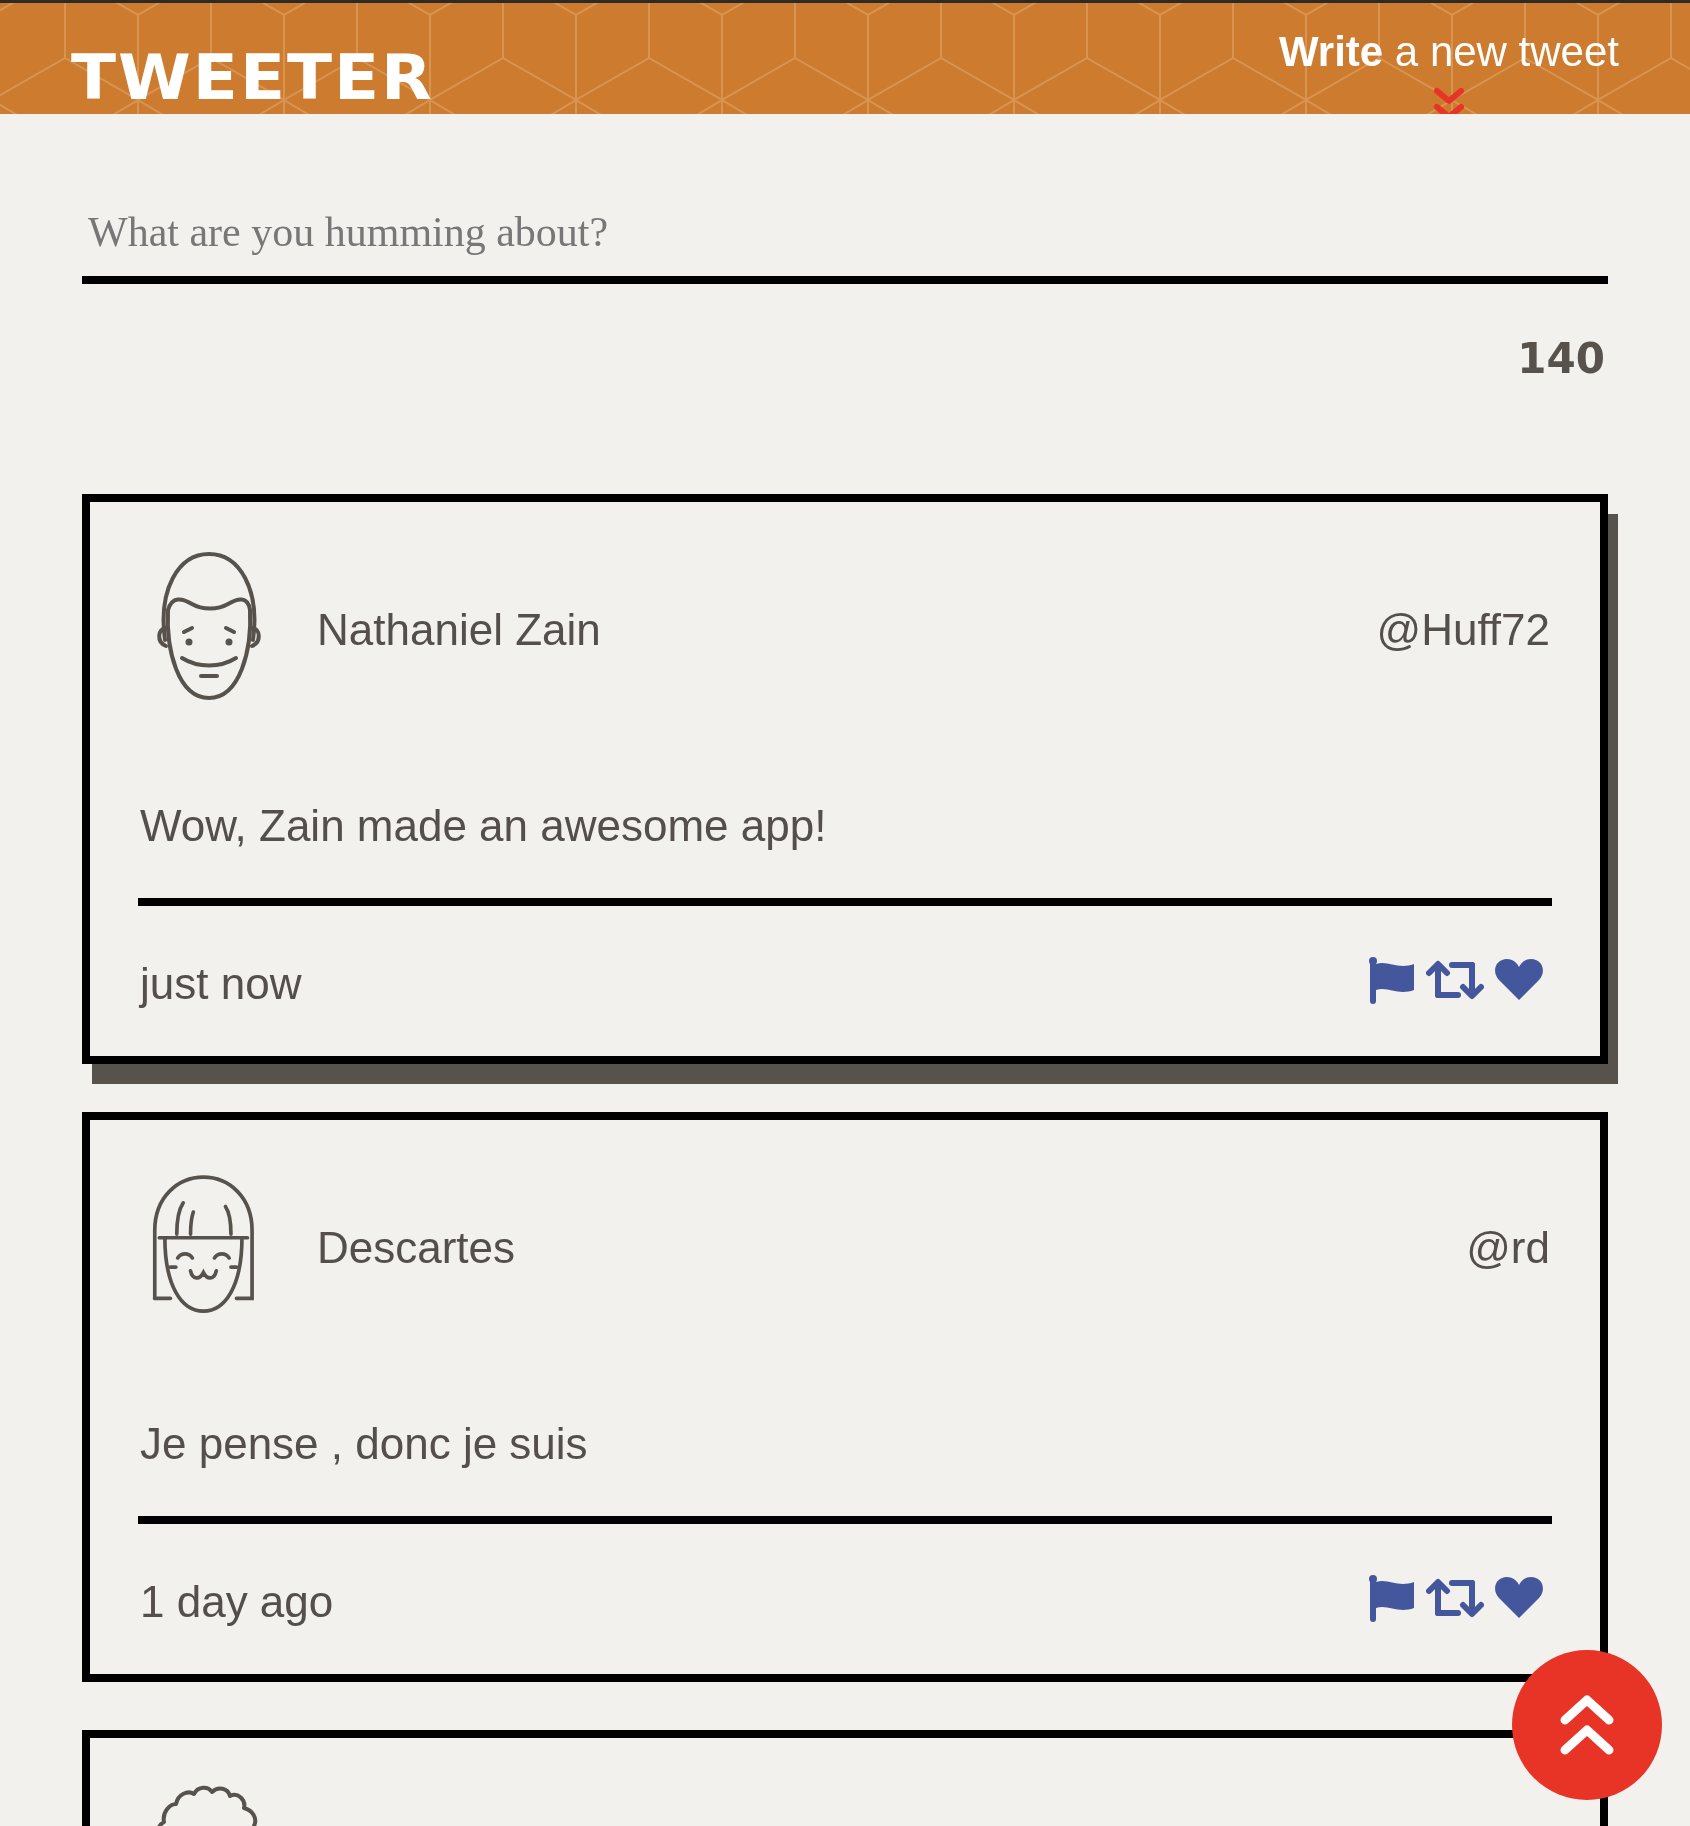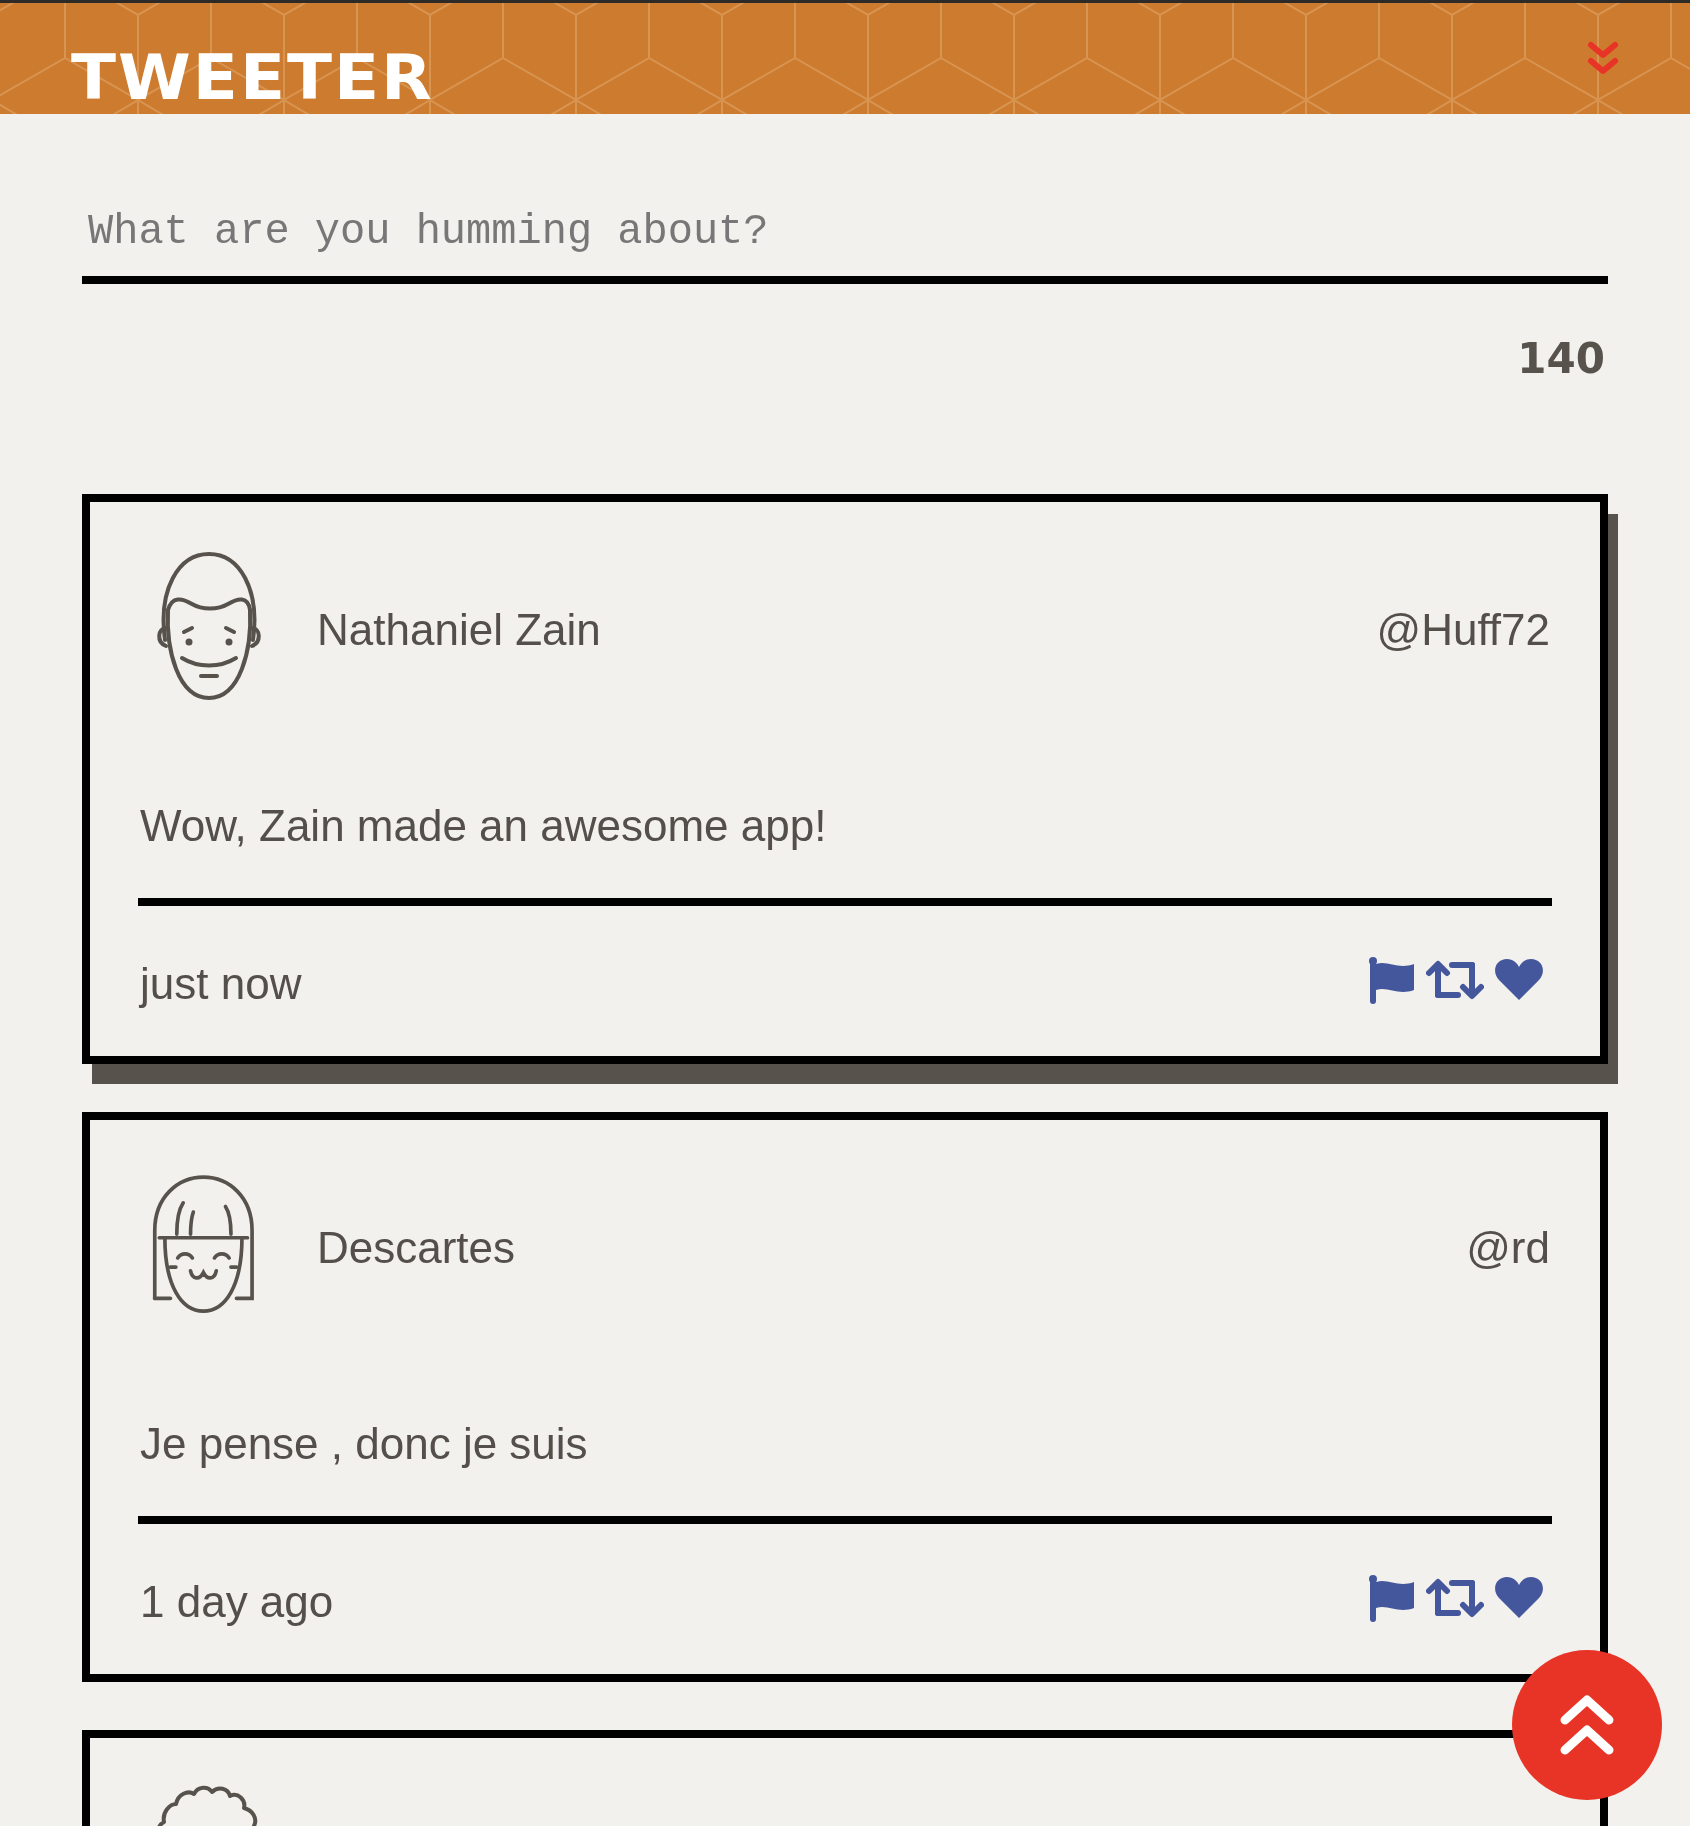--- a/index.html
+++ b/index.html
@@ -37,21 +37,21 @@
     display: block; margin: 12px auto 0; width: 32px; height: 38px;
   }
 
   
   .compose {
     position: absolute; left: 82px; top: 190px; width: 1526px;
   }
   .compose textarea {
     display: block; width: 1526px; height: 94px;
     background: transparent; border: none; border-bottom: 8px solid #000;
-    font-family: Liberation Mono, monospace; font-size: 42px; color: #544f4a;
+    font-family: Liberation Serif, serif; font-size: 42px; color: #544f4a;
     padding: 18px 6px 0 6px; resize: none; outline: none;
   }
   .compose textarea::placeholder { color: #777; font-weight: 300; }
   .tweet-btn {
     position: absolute; left: 0; top: 142px; width: 198px; height: 66px;
     background: #44579c; color: #fff;
     border-top: 4px solid #777; border-left: 4px solid #777;
     border-right: 4px solid #222; border-bottom: 4px solid #222;
     font-family: "DejaVu Sans", sans-serif; font-weight: bold; font-size: 40px;
     letter-spacing: 1px; line-height: 54px; text-align: center; cursor: pointer;
@@ -106,20 +106,21 @@
       <pattern id="hex" width="146" height="170" patternUnits="userSpaceOnUse" x="-8" y="-30">
         <path d="M0 42 L73 0 L146 42 M0 42 L0 127 M73 85 L0 127 M73 85 L146 127 M73 85 L73 0 M146 42 L146 127 M0 127 L0 170 M146 127 L146 170 M73 170 L0 127 M73 170 L146 127" fill="none" stroke="rgba(255,235,200,0.22)" stroke-width="2"></path>
       </pattern>
     </defs>
     <rect width="1690" height="162" fill="url(#hex)"></rect>
   </svg>
 
   <div class="brand">Tweeter</div>
 
   <div class="compose-toggle">
+    <div class="label"><b>Write</b><span> a new tweet</span></div>
     <svg class="chev" viewBox="0 0 32 38">
       <path d="M4 4 L16 14 L28 4" fill="none" stroke="#e83426" stroke-width="6" stroke-linecap="round" stroke-linejoin="round"></path>
       <path d="M4 20 L16 30 L28 20" fill="none" stroke="#e83426" stroke-width="6" stroke-linecap="round" stroke-linejoin="round"></path>
     </svg>
   </div>
 </header>
 
 <section class="compose">
   <textarea placeholder="What are you humming about?" style=""></textarea>
   <div class="counter">140</div>

